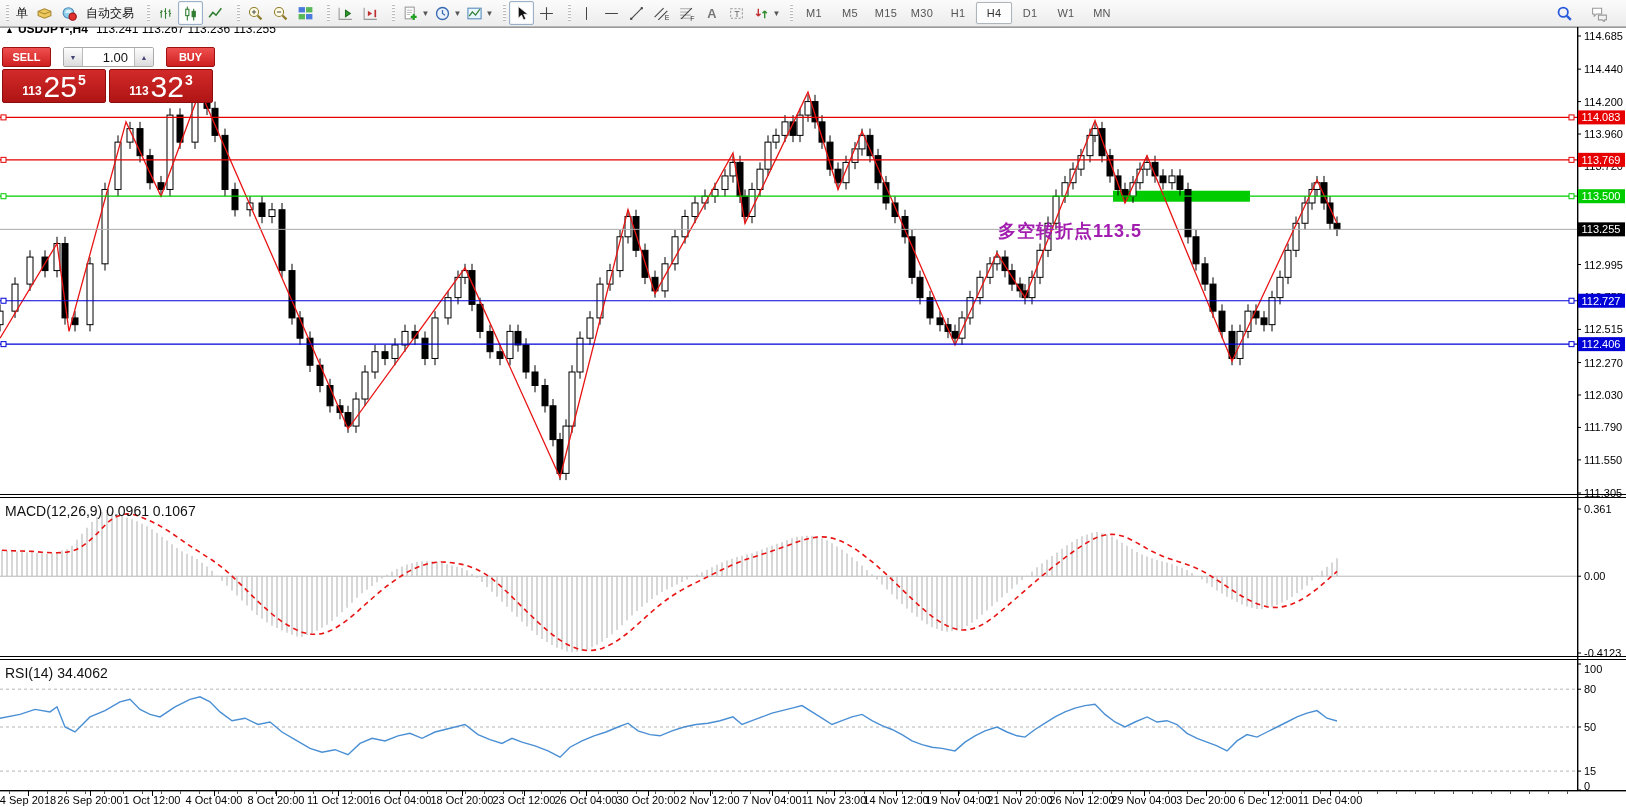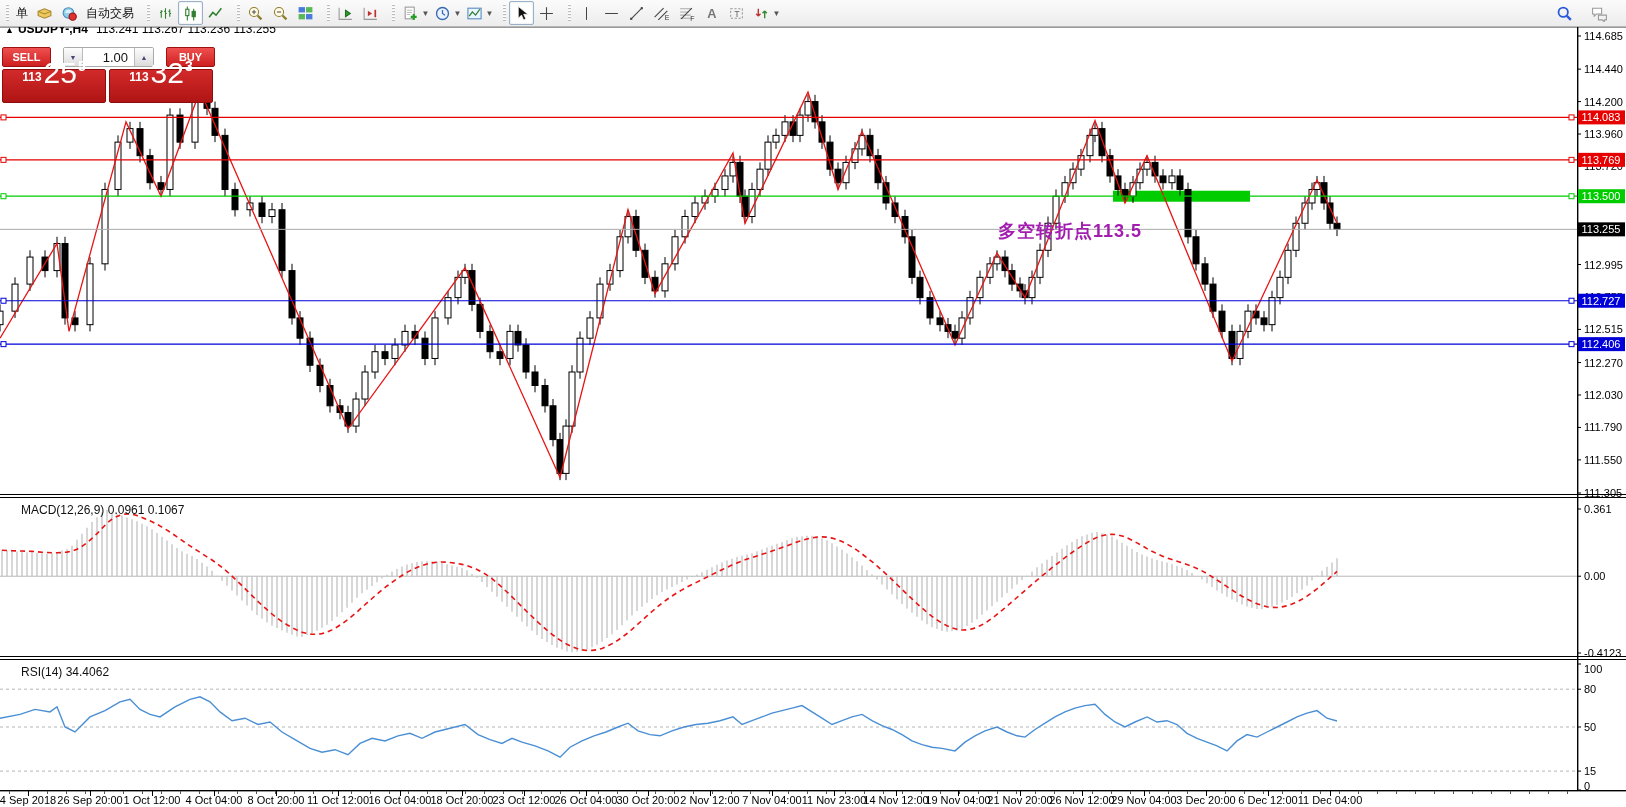--- a/index.html
+++ b/index.html
@@ -23,36 +23,36 @@
   .tb-tf{min-width:26px;height:20px;padding:0 4px;display:flex;align-items:center;justify-content:center;
     color:#555;font-size:11px;letter-spacing:.3px;border:1px solid transparent;border-radius:2px;}
   .tb-tf.active{background:#fdfdfd;border-color:#aeb6bd;color:#333;box-shadow:0 0 1px #ccc;}
   .tb-text{padding:0 4px;font-size:12px;color:#111;}
   
   .chart-title{position:absolute;left:5px;top:22px;z-index:5;font-size:12px;color:#000;}
   .chart-title .tri{font-size:9px;margin-right:4px;}
   .chart-title b{font-weight:bold;margin-right:8px;}
   .annotation{position:absolute;left:998px;top:219px;z-index:5;font-size:18px;font-weight:bold;
     color:#a21caf;letter-spacing:1px;}
-  .ind-label{position:absolute;z-index:5;font-size:12px;color:#111;margin-left:16px;}
+  .ind-label{position:absolute;z-index:5;font-size:14px;color:#111;}
   
   .oneclick{position:absolute;left:2px;top:47px;width:213px;z-index:6;}
   .oc-row1{display:flex;height:20px;gap:12px;}
   .oc-btn{width:47px;background:linear-gradient(#ef5050,#ce1f1f);color:#fff;font-size:11px;
     font-weight:bold;display:flex;align-items:center;justify-content:center;border:1px solid #9d1111;border-radius:2px;}
   .oc-spin{flex:1;display:flex;border:1px solid #aaa;border-radius:2px;background:#fff;overflow:hidden;}
   .oc-spin .sp{width:18px;background:linear-gradient(#fdfdfd,#dcdcdc);border-left:1px solid #bbb;
     border-right:1px solid #bbb;font-size:7px;color:#447;display:flex;align-items:center;justify-content:center;}
   .oc-spin .sp:first-child{border-left:none;}
   .oc-spin .sp:last-child{border-right:none;}
   .oc-spin input{flex:1;border:none;outline:none;text-align:right;font-size:13px;padding-right:6px;
     font-family:"Liberation Sans",sans-serif;color:#111;min-width:0;}
   .oc-row2{display:flex;gap:3px;margin-top:2px;}
   .oc-price{width:104px;height:34px;background:linear-gradient(#d22a2a,#b01414);border:1px solid #8d0d0d;
-    border-radius:2px;color:#fff;display:flex;align-items:flex-end;justify-content:center;padding-bottom:14px;box-sizing:border-box;}
+    border-radius:2px;color:#fff;display:flex;align-items:flex-end;justify-content:center;padding-bottom:0;box-sizing:border-box;}
   .oc-price .small{font-size:12px;font-weight:bold;margin:0 2px 4px 0;}
   .oc-price .big{font-size:30px;font-weight:normal;line-height:30px;}
   .oc-price .sup{font-size:14px;font-weight:bold;margin:2px 0 14px 1px;}
   svg text{font-family:"Liberation Sans",sans-serif;}
 </style>
 </head>
 <body>
 
 <div class="toolbar">
   <div class="tb-left" id="tb-left">
@@ -216,20 +216,32 @@
             <text x="5.8" y="11" font-size="8.5" fill="#666">T</text>
           </svg>
         </div>
         <div class="tb-btn">
           <svg width="17" height="17" viewBox="0 0 16 16">
             <path d="M5 3.5v7M5 10.5l-2-2.2M5 10.5l2-2.2" fill="none" stroke="#c03030" stroke-width="1.3"></path>
             <path d="M11 12.5v-7M11 5.5l-2 2.2M11 5.5l2 2.2" fill="none" stroke="#2f8d2f" stroke-width="1.3"></path>
           </svg>
         </div>
         <span class="tb-caret">▼</span>
+      </div>
+      <div class="tb-group">
+        <div class="tb-grip"></div>
+        <div class="tb-tf">M1</div>
+        <div class="tb-tf">M5</div>
+        <div class="tb-tf">M15</div>
+        <div class="tb-tf">M30</div>
+        <div class="tb-tf">H1</div>
+        <div class="tb-tf active">H4</div>
+        <div class="tb-tf">D1</div>
+        <div class="tb-tf">W1</div>
+        <div class="tb-tf">MN</div>
       </div>
     </div>
   <div class="tb-right" id="tb-right">
       <div class="tb-btn">
         <svg width="17" height="17" viewBox="0 0 16 16">
           <circle cx="6.8" cy="6.8" r="4.4" fill="none" stroke="#2a5adc" stroke-width="1.7"></circle>
           <path d="M10.2 10.2L14 14" stroke="#2a5adc" stroke-width="2.2"></path>
         </svg>
       </div>
       <div class="tb-btn">

